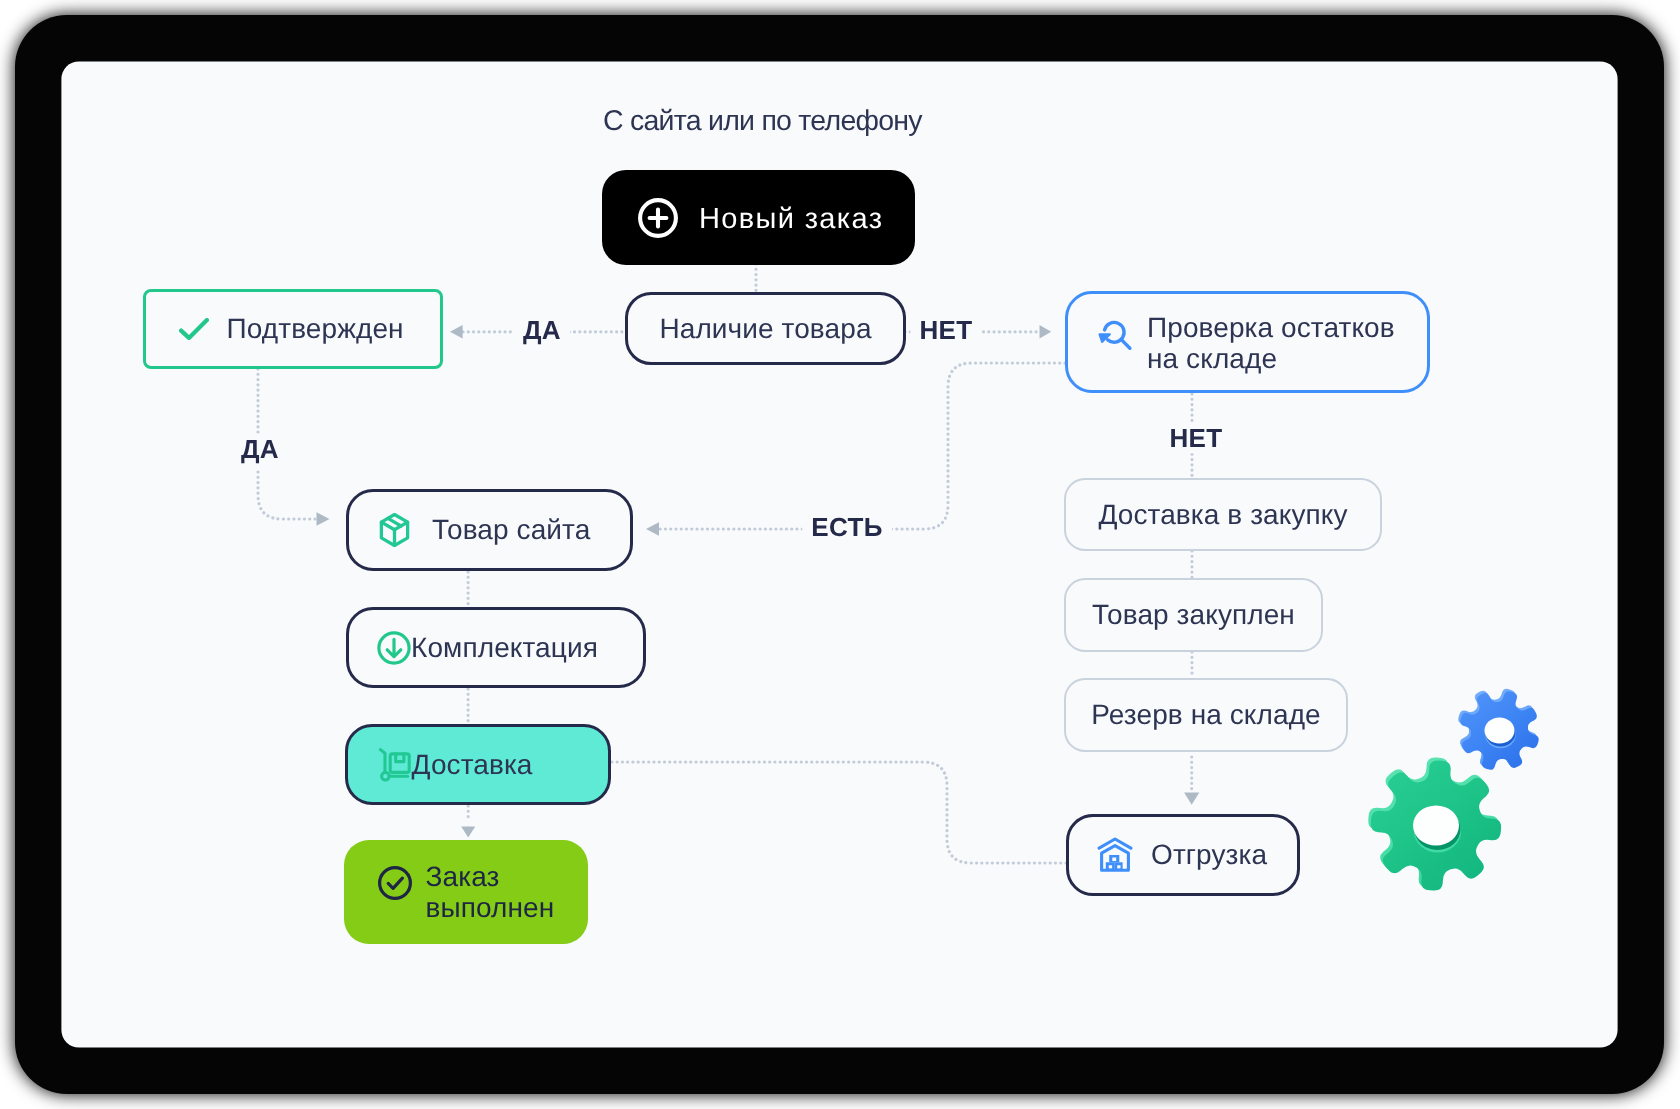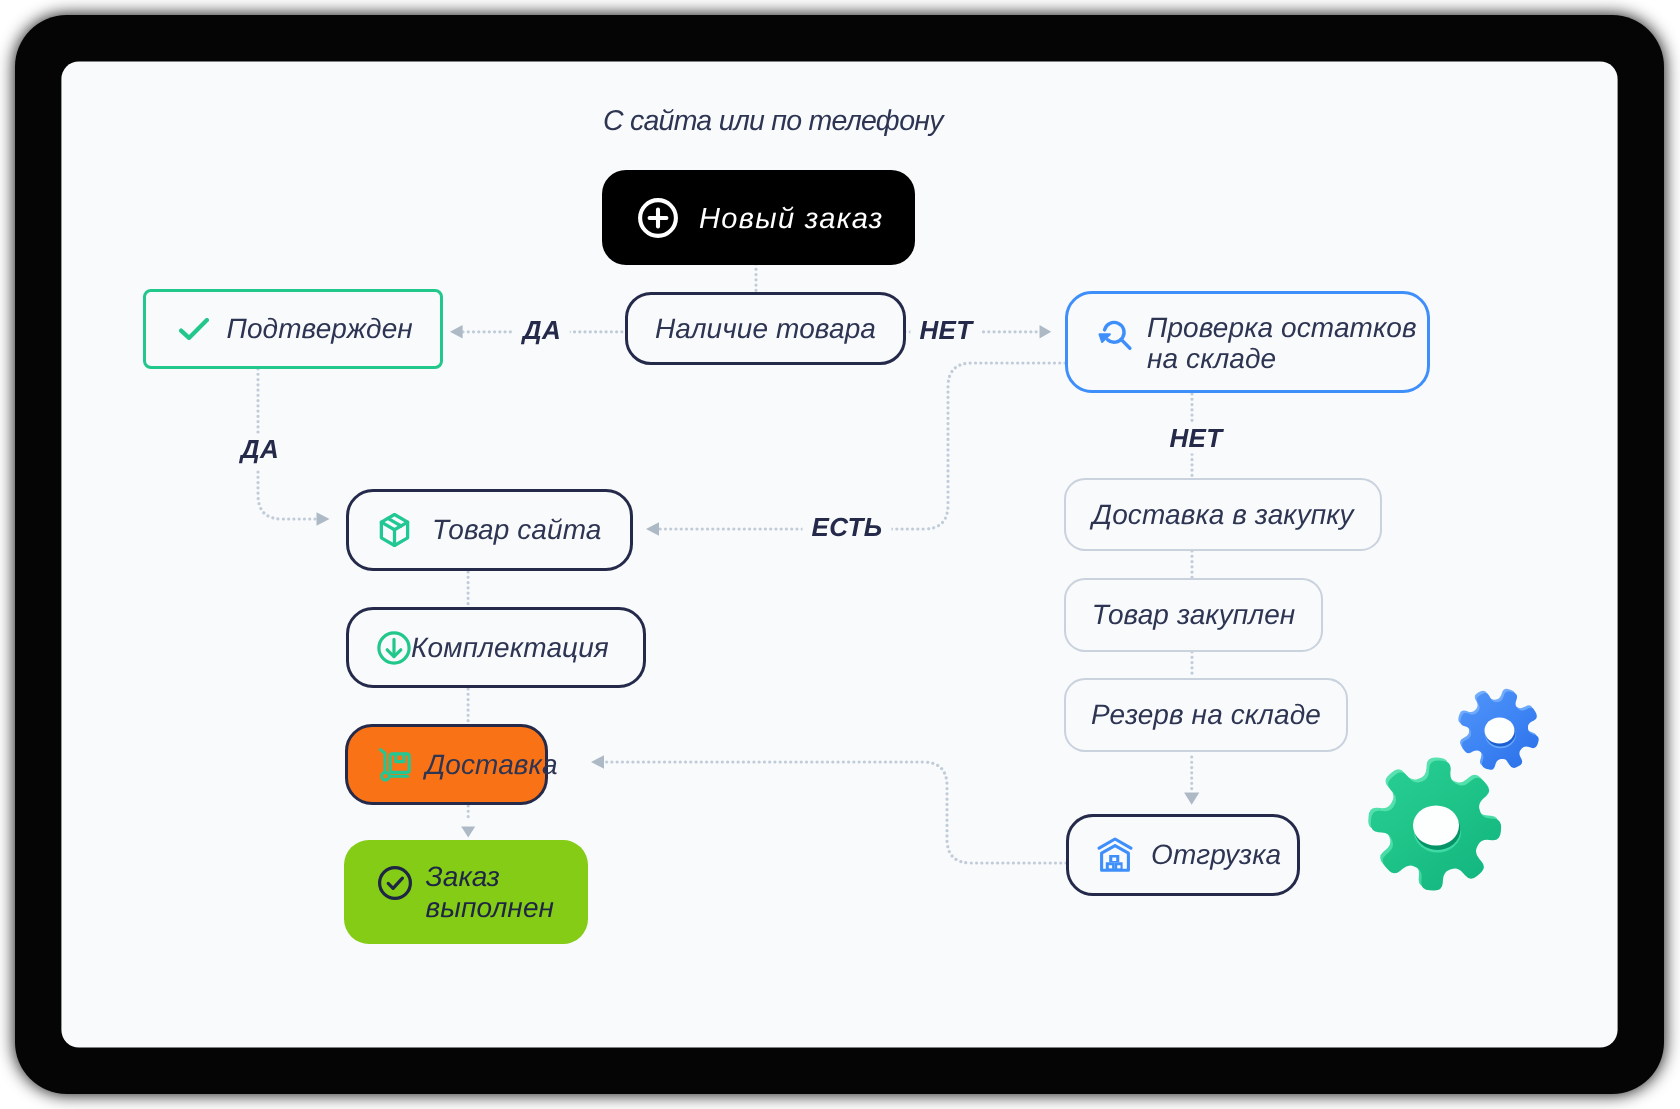--- a/index.html
+++ b/index.html
@@ -5,21 +5,21 @@
   html,body{margin:0;padding:0;}
   body{width:1680px;height:1109px;overflow:hidden;background:#ffffff;
        font-family:"Liberation Sans",sans-serif;-webkit-font-smoothing:antialiased;text-rendering:geometricPrecision;}
   #root{position:absolute;left:0;top:0;width:1680px;height:1109px;background:#ffffff;overflow:hidden;}
   #card{will-change:transform;}
   #card *{-webkit-font-smoothing:antialiased;}
   #shadow{position:absolute;left:62px;top:62px;width:1555px;height:985px;border-radius:17px;
           background:#050505;
           box-shadow:0 0 0 47px #050505, 0 0 17px 47px rgba(3,3,3,1);}
   #card{position:absolute;left:62px;top:62px;width:1555px;height:985px;
-        background:#f8fafc;border-radius:17px;box-shadow:0 0 0 0.6px #f8fafc;font-style:italic;}
+        background:#f8fafc;border-radius:17px;box-shadow:0 0 0 0.6px #f8fafc;}
 
   .caption{position:absolute;left:541px;top:43px;font-size:28.5px;color:#2e3553;
            letter-spacing:-0.75px;white-space:nowrap;}
 
   
   .node{position:absolute;box-sizing:border-box;display:flex;align-items:center;}
   .nlabel{white-space:pre-line;}
 
   
   #n-new{left:540px;top:108px;width:313px;height:95px;border-radius:24px;background:#000000;
@@ -39,22 +39,22 @@
   #n-stock .nlabel{color:#2e3553;font-size:28px;line-height:31px;letter-spacing:0.1px;margin-top:1px;}
 
   #n-taken{left:284px;top:427px;width:287px;height:82px;border-radius:27px;
            border:3.5px solid #252a4a;background:#f8fafc;padding-left:28px;gap:20px;}
   #n-taken .nlabel{color:#2e3553;font-size:28px;letter-spacing:0.1px;}
 
   #n-pick{left:284px;top:545px;width:300px;height:81px;border-radius:27px;
           border:3.5px solid #252a4a;background:#f8fafc;padding-left:28px;}
   #n-pick .nlabel{color:#2e3553;font-size:28px;letter-spacing:0.1px;}
 
-  #n-deliv{left:283px;top:662px;width:203px;height:81px;border-radius:27px;
-           border:3.5px solid #252a4a;background:#f97316;padding-left:27.5px;gap:14px;}
+  #n-deliv{left:283px;top:662px;width:266px;height:81px;border-radius:27px;
+           border:3.5px solid #252a4a;background:#5eead4;padding-left:27.5px;}
   #n-deliv .nlabel{color:#2e3553;font-size:28px;letter-spacing:0.1px;}
 
   #n-done{left:282px;top:778px;width:244px;height:104px;border-radius:25px;background:#84cc16;
           padding-left:32.5px;gap:13px;}
   #n-done .nlabel{color:#1e2545;font-size:28px;line-height:31px;letter-spacing:0.1px;}
 
   #n-purch{left:1002px;top:416px;width:318px;height:73px;border-radius:21px;
            border:2.3px solid #c9d2dd;background:#f8fafc;justify-content:center;}
   #n-purch .nlabel{color:#2e3553;font-size:28px;letter-spacing:0.1px;}
 

